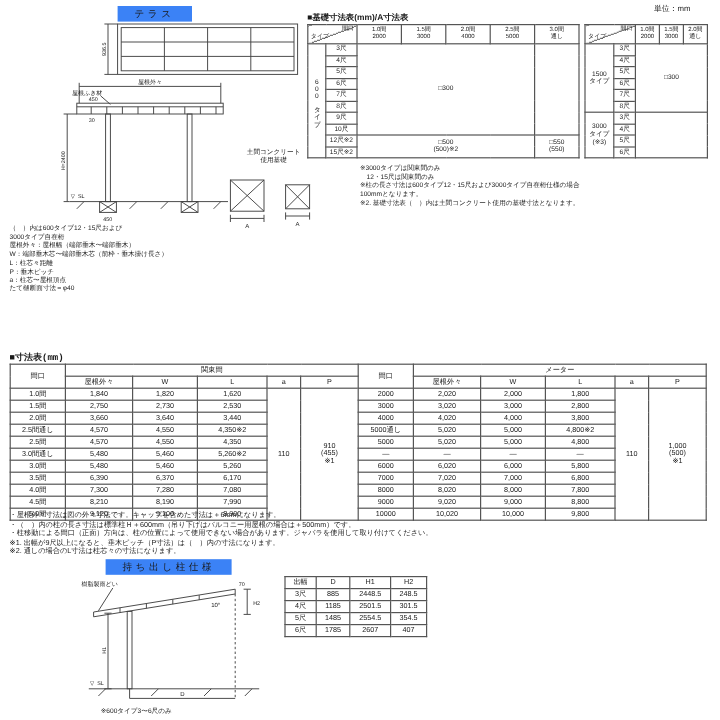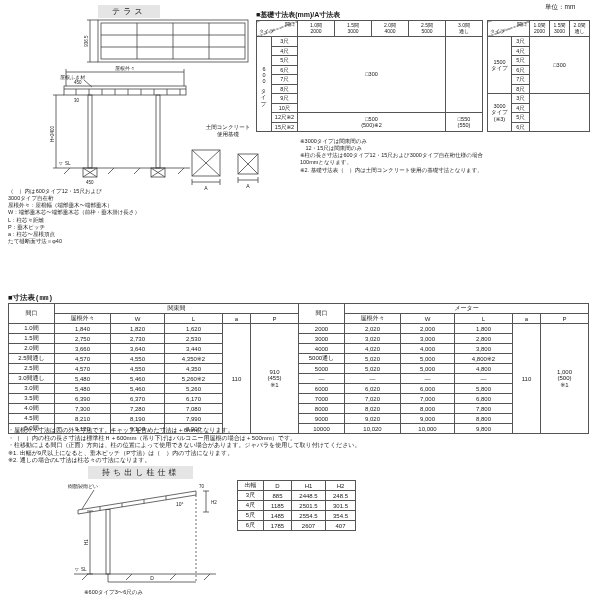--- a/index.html
+++ b/index.html
@@ -1,20 +1,20 @@
 <!DOCTYPE html>
 <html><head>
 <meta charset="utf-8">
 <style>
   *{margin:0;padding:0;box-sizing:border-box;}
   html,body{background:#fff;}
   .page{position:relative;width:600px;height:600px;background:#fff;overflow:hidden;
         font-family:"Liberation Sans","DejaVu Sans",sans-serif;color:#1a1a1a;}
   .abs{position:absolute;}
-  .glabel{background:#e5e5e5;font-size:8px;padding:1px 14px;letter-spacing:3px;}
+  .glabel{background:#3b82f6;font-size:8px;padding:1px 14px;letter-spacing:3px;}
   .title{font-size:7px;font-weight:bold;}
   .unit{font-size:6.5px;}
   table{border-collapse:collapse;table-layout:fixed;background:#fff;}
   td,th{border:1px solid #555;font-weight:normal;text-align:center;vertical-align:middle;
         padding:0;overflow:hidden;}
   .ft{font-size:5.5px;}
   .ft thead th{height:16px;line-height:1.15;font-size:5px;}
   .ft tbody td{height:9.5px;line-height:1.1;}
   .dt{font-size:6px;}
   .dt thead th{height:10px;}

